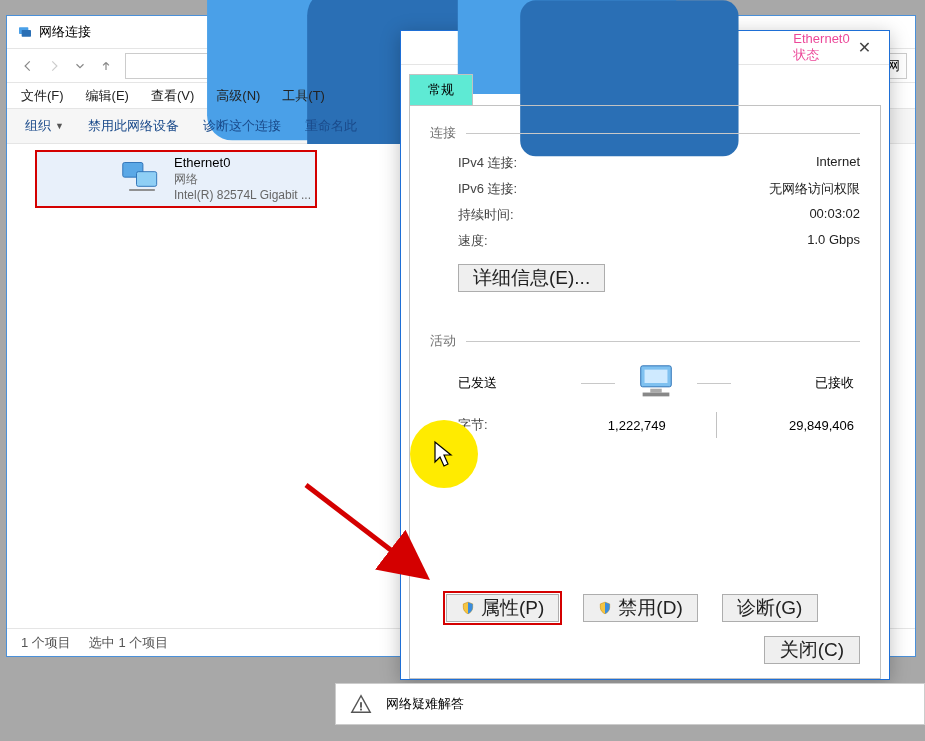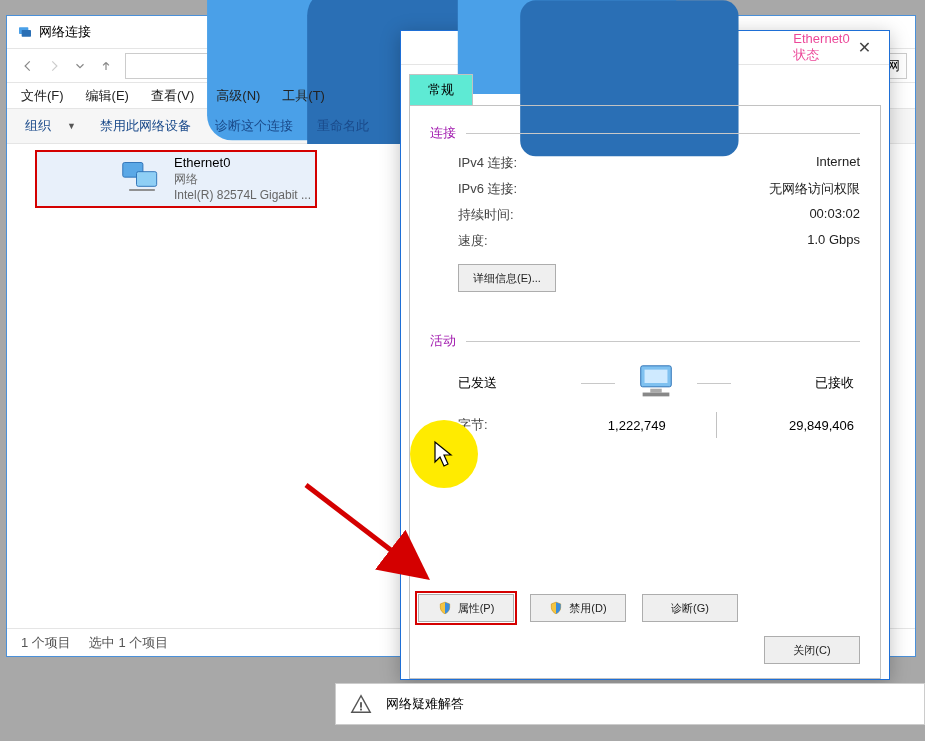--- a/index.html
+++ b/index.html
@@ -11,21 +11,21 @@
   .titlebar { height: 32px; display: flex; align-items: center; padding: 0 10px; background: #fff; }
   .titlebar .icon-sm { width: 16px; height: 16px; margin-right: 6px; }
   .addrbar { height: 34px; display: flex; align-items: center; padding: 0 8px; border-top: 1px solid #e5e5e5; }
   .nav-arrow { width: 26px; height: 26px; display: flex; align-items: center; justify-content: center; color: #777; }
   .nav-arrow svg { width: 14px; height: 14px; }
   .breadcrumb { display: flex; align-items: center; gap: 6px; margin-left: 6px; border: 1px solid #ccc; height: 26px; padding: 0 6px; flex: 1; }
   .crumb { display: flex; align-items: center; gap: 4px; }
   .chev { color: #777; font-size: 10px; }
   .menubar { height: 26px; display: flex; align-items: center; gap: 22px; padding: 0 14px; border-top: 1px solid #e5e5e5; color: #222; }
   .toolbar { height: 36px; display: flex; align-items: center; gap: 24px; padding: 0 18px; background: #f6f6f6; border-top: 1px solid #e5e5e5; border-bottom: 1px solid #e5e5e5; color: #1a4a8a; }
-  .toolbar .tb-item { display: flex; align-items: center; gap: 16px; }
+  .toolbar .tb-item { display: flex; align-items: center; gap: 4px; }
   .content { position: relative; height: calc(100% - 32px - 34px - 26px - 36px - 28px); background: #fff; }
   .adapter {
     position: absolute; left: 28px; top: 6px; width: 282px; height: 58px;
     display: flex; align-items: center; padding: 4px; border: 2px solid #d40000;
     background: #e8f0fa;
     justify-content: flex-end;
   }
   .adapter .pcicon { width: 44px; height: 44px; margin: 0 10px 0 4px; }
   .adapter .txt { display: flex; flex-direction: column; line-height: 16px; }
   .adapter .name { color: #000; }
@@ -36,40 +36,40 @@
   .dialog {
     position: absolute; left: 400px; top: 30px; width: 490px; height: 650px;
     background: #fff; border: 1px solid #1e6fd6; box-shadow: 0 4px 18px rgba(0,0,0,.25);
   }
   .dlg-title { height: 34px; display: flex; align-items: center; padding: 0 10px; border-bottom: 1px solid #e5e5e5; }
   .dlg-title .t { flex: 1; color: #ec4899; }
   .dlg-close { width: 36px; height: 28px; display: flex; align-items: center; justify-content: center; color: #444; font-size: 16px; }
   .tabstrip { padding: 8px 8px 0 8px; }
   .tab { display: inline-block; padding: 6px 18px; border: 1px solid #c2c2c2; border-bottom: 1px solid #fff; background: #5eead4; position: relative; top: 1px; }
   .tabbody { margin: 0 8px 8px 8px; border: 1px solid #c2c2c2; height: calc(100% - 34px - 40px); padding: 18px 20px; position: relative; }
-  .group-label { color: #a21caf; margin-bottom: 8px; display: flex; align-items: center; gap: 10px; }
+  .group-label { color: #737373; margin-bottom: 8px; display: flex; align-items: center; gap: 10px; }
   .group-label .line { flex: 1; height: 1px; background: #c8c8c8; }
   .kv { display: flex; justify-content: space-between; padding: 4px 0 4px 28px; color: #333; }
   .kv .k { color: #444; }
   .kv .v { color: #222; }
   .btn {
     display: inline-flex; align-items: center; justify-content: center;
     height: 28px; min-width: 96px; padding: 0 14px;
-    background: #efefef; border: 1px solid #adadad; color: #222; font-size: 11px;
+    background: #efefef; border: 1px solid #adadad; color: #222; font-size: 19px;
   }
   .btn .shield { width: 14px; height: 14px; margin-right: 6px; }
   .details-btn { margin: 10px 0 0 28px; }
   .activity { margin-top: 40px; }
   .activity-row { display: flex; align-items: center; justify-content: space-between; margin: 12px 0 0 0; padding: 0 6px 0 28px; }
   .activity-mid { display: flex; align-items: center; gap: 18px; }
   .byte-row { display: flex; align-items: center; padding: 8px 6px 0 28px; }
   .byte-row .lb { width: 120px; color: #444; }
   .byte-row .num { flex: 1; text-align: center; }
   .byte-row .sep { width: 1px; height: 26px; background: #c2c2c2; margin: 0 20px; }
-  .btn-row { position: absolute; left: 8px; bottom: 56px; display: flex; gap: 16px; border-radius: 8px; }
+  .btn-row { position: absolute; left: 36px; bottom: 56px; display: flex; gap: 24px; border-radius: 8px; }
   .btn-row .btn:first-child { outline: 2px solid #d40000; outline-offset: 1px; }
   .close-row { position: absolute; right: 20px; bottom: 14px; }
 
   
   .yellow-dot {
     position: absolute; left: 410px; top: 420px; width: 68px; height: 68px;
     border-radius: 50%; background: #ffeb00; z-index: 5;
     display: flex; align-items: center; justify-content: center;
   }
   .yellow-dot svg { width: 24px; height: 28px; }

